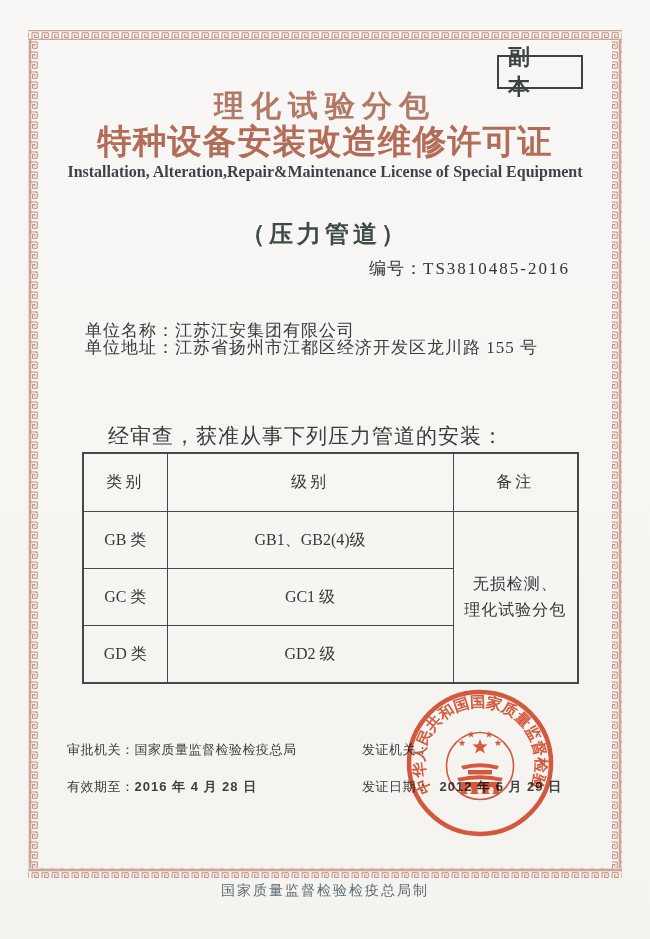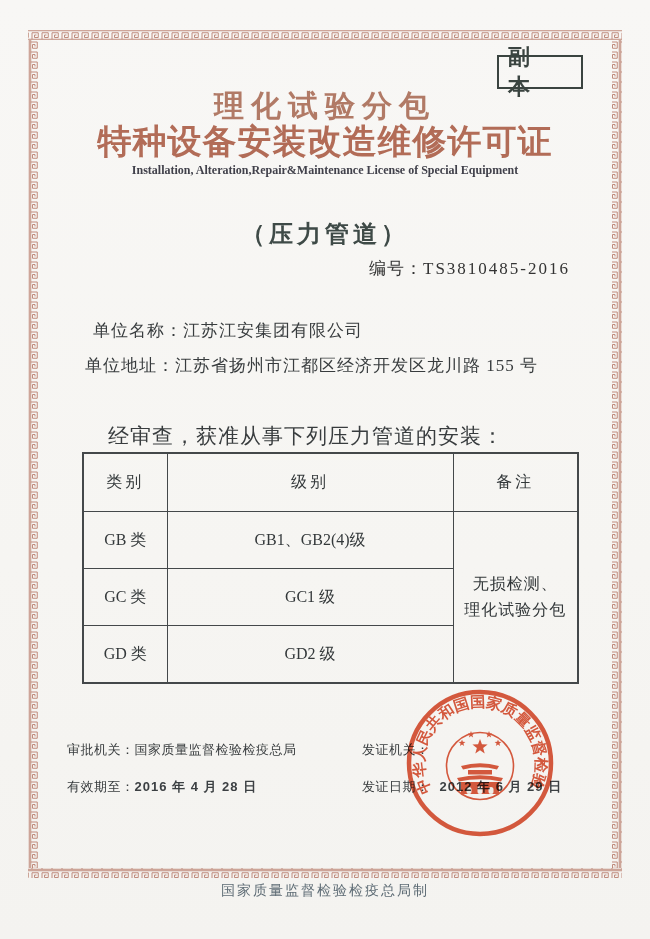--- a/index.html
+++ b/index.html
@@ -20,30 +20,30 @@
   .badge{
     left:497px;top:55px;width:86px;height:34px;
     border:2px solid #3a4440;color:#3a4440;
     font-size:22px;font-weight:bold;
     display:flex;align-items:center;justify-content:center;
     letter-spacing:9px;padding-left:9px;box-sizing:border-box;
   }
 
   .title-cn1{top:86px;font-size:30px;font-weight:bold;color:#b17a66;letter-spacing:7px;}
   .title-cn2{top:119px;font-size:34px;font-weight:bold;color:#b26c57;letter-spacing:1px;}
-  .title-en1{top:163px;font-size:12px;font-weight:bold;color:#41414b;}
+  .title-en1{top:163px;font-size:16px;font-weight:bold;color:#41414b;}
   .title-en2{top:186px;font-size:16px;font-weight:bold;color:#41414b;}
   .category{top:218px;font-size:24px;font-weight:bold;color:#3e4a47;letter-spacing:4px;}
 
   .license-no{top:257px;right:80px;font-size:17px;color:#333;letter-spacing:1px;}
   .license-no .val{letter-spacing:2px;}
 
   .info-row{left:85px;font-size:17px;color:#383c3e;letter-spacing:1px;}
-  .row-name{top:319px;margin-left:8px;}
-  .row-addr{top:354px;}
+  .row-name{top:319px;}
+  .row-addr{top:336px;}
 
   .intro{left:108px;top:422px;font-size:21px;color:#383c3e;letter-spacing:1px;}
 
   table.scope{
     position:absolute;left:82px;top:452px;width:495px;
     border-collapse:collapse;table-layout:fixed;
     font-size:16px;color:#33383a;
   }
   table.scope th,table.scope td{
     border:1px solid #44484a;text-align:center;padding:8px;

